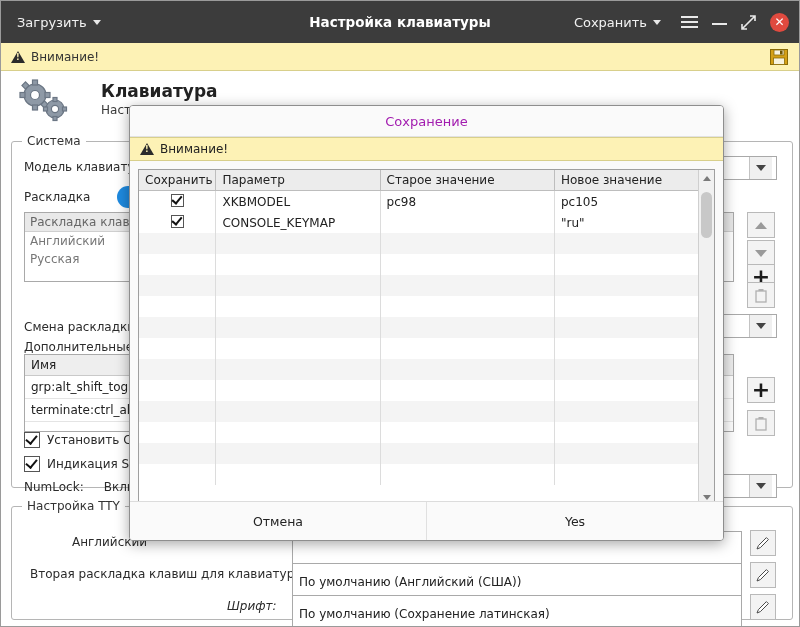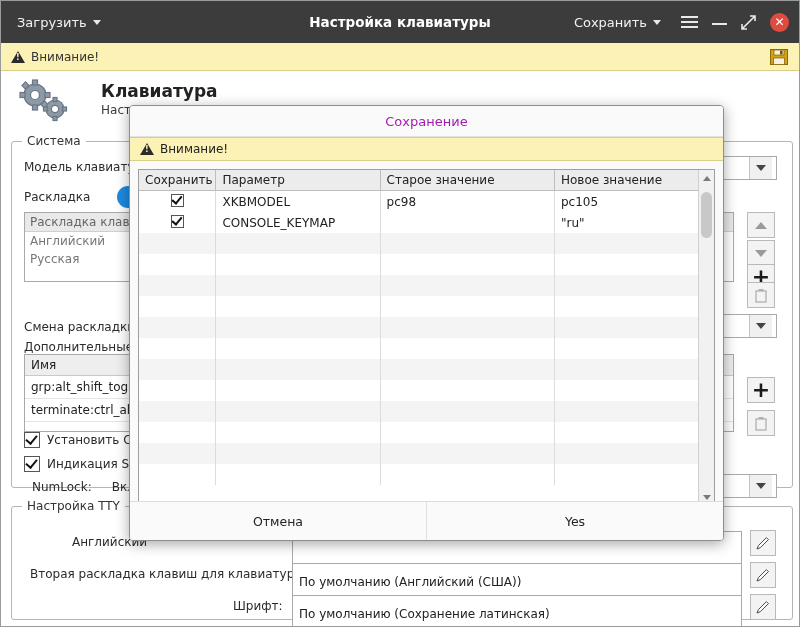--- a/index.html
+++ b/index.html
@@ -571,21 +571,21 @@
 
     <div class="checkline" style="position:absolute; left:12px; top:290px;">
       <span class="cbox"></span>
       <span class="lbl">Установить Co</span>
     </div>
     <div class="checkline" style="position:absolute; left:12px; top:314px;">
       <span class="cbox"></span>
       <span class="lbl">Индикация Scr</span>
     </div>
 
-    <div class="row" style="left:20px; top:338px;">
+    <div class="row" style="left:12px; top:338px;">
       <span class="lbl">NumLock:</span>
       <span class="lbl" style="margin-left:20px;">Включ</span>
     </div>
     <div class="combo" style="position:absolute; left:610px; top:332px; width:155px;">
       <span class="arrowbox">
           <span class="caret-d"></span>
         </span>
     </div>
   </div>
 
@@ -609,21 +609,21 @@
     </div>
     <div class="txtinput" style="position:absolute; left:280px; top:56px; width:450px;">
       <span>По умолчанию (Английский (США))</span>
     </div>
     <div class="pencil-btn" style="position:absolute; left:738px; top:55px;">
       <svg width="14" height="14" viewBox="0 0 14 14">
           <path d="M1 13 L2.4 9.6 L10.4 1.6 L12.4 3.6 L4.4 11.6 Z" fill="#ffffff" stroke="#4a4a4a" stroke-width="1"></path>
         </svg>
     </div>
 
-    <div class="row" style="left:221px; top:92px;">
+    <div class="row" style="left:215px; top:92px;font-style:italic;">
       <span class="lbl">Шрифт:</span>
     </div>
     <div class="txtinput" style="position:absolute; left:280px; top:88px; width:450px;">
       <span>По умолчанию (Сохранение латинская)</span>
     </div>
     <div class="pencil-btn" style="position:absolute; left:738px; top:87px;">
       <svg width="14" height="14" viewBox="0 0 14 14">
           <path d="M1 13 L2.4 9.6 L10.4 1.6 L12.4 3.6 L4.4 11.6 Z" fill="#ffffff" stroke="#4a4a4a" stroke-width="1"></path>
         </svg>
     </div>

